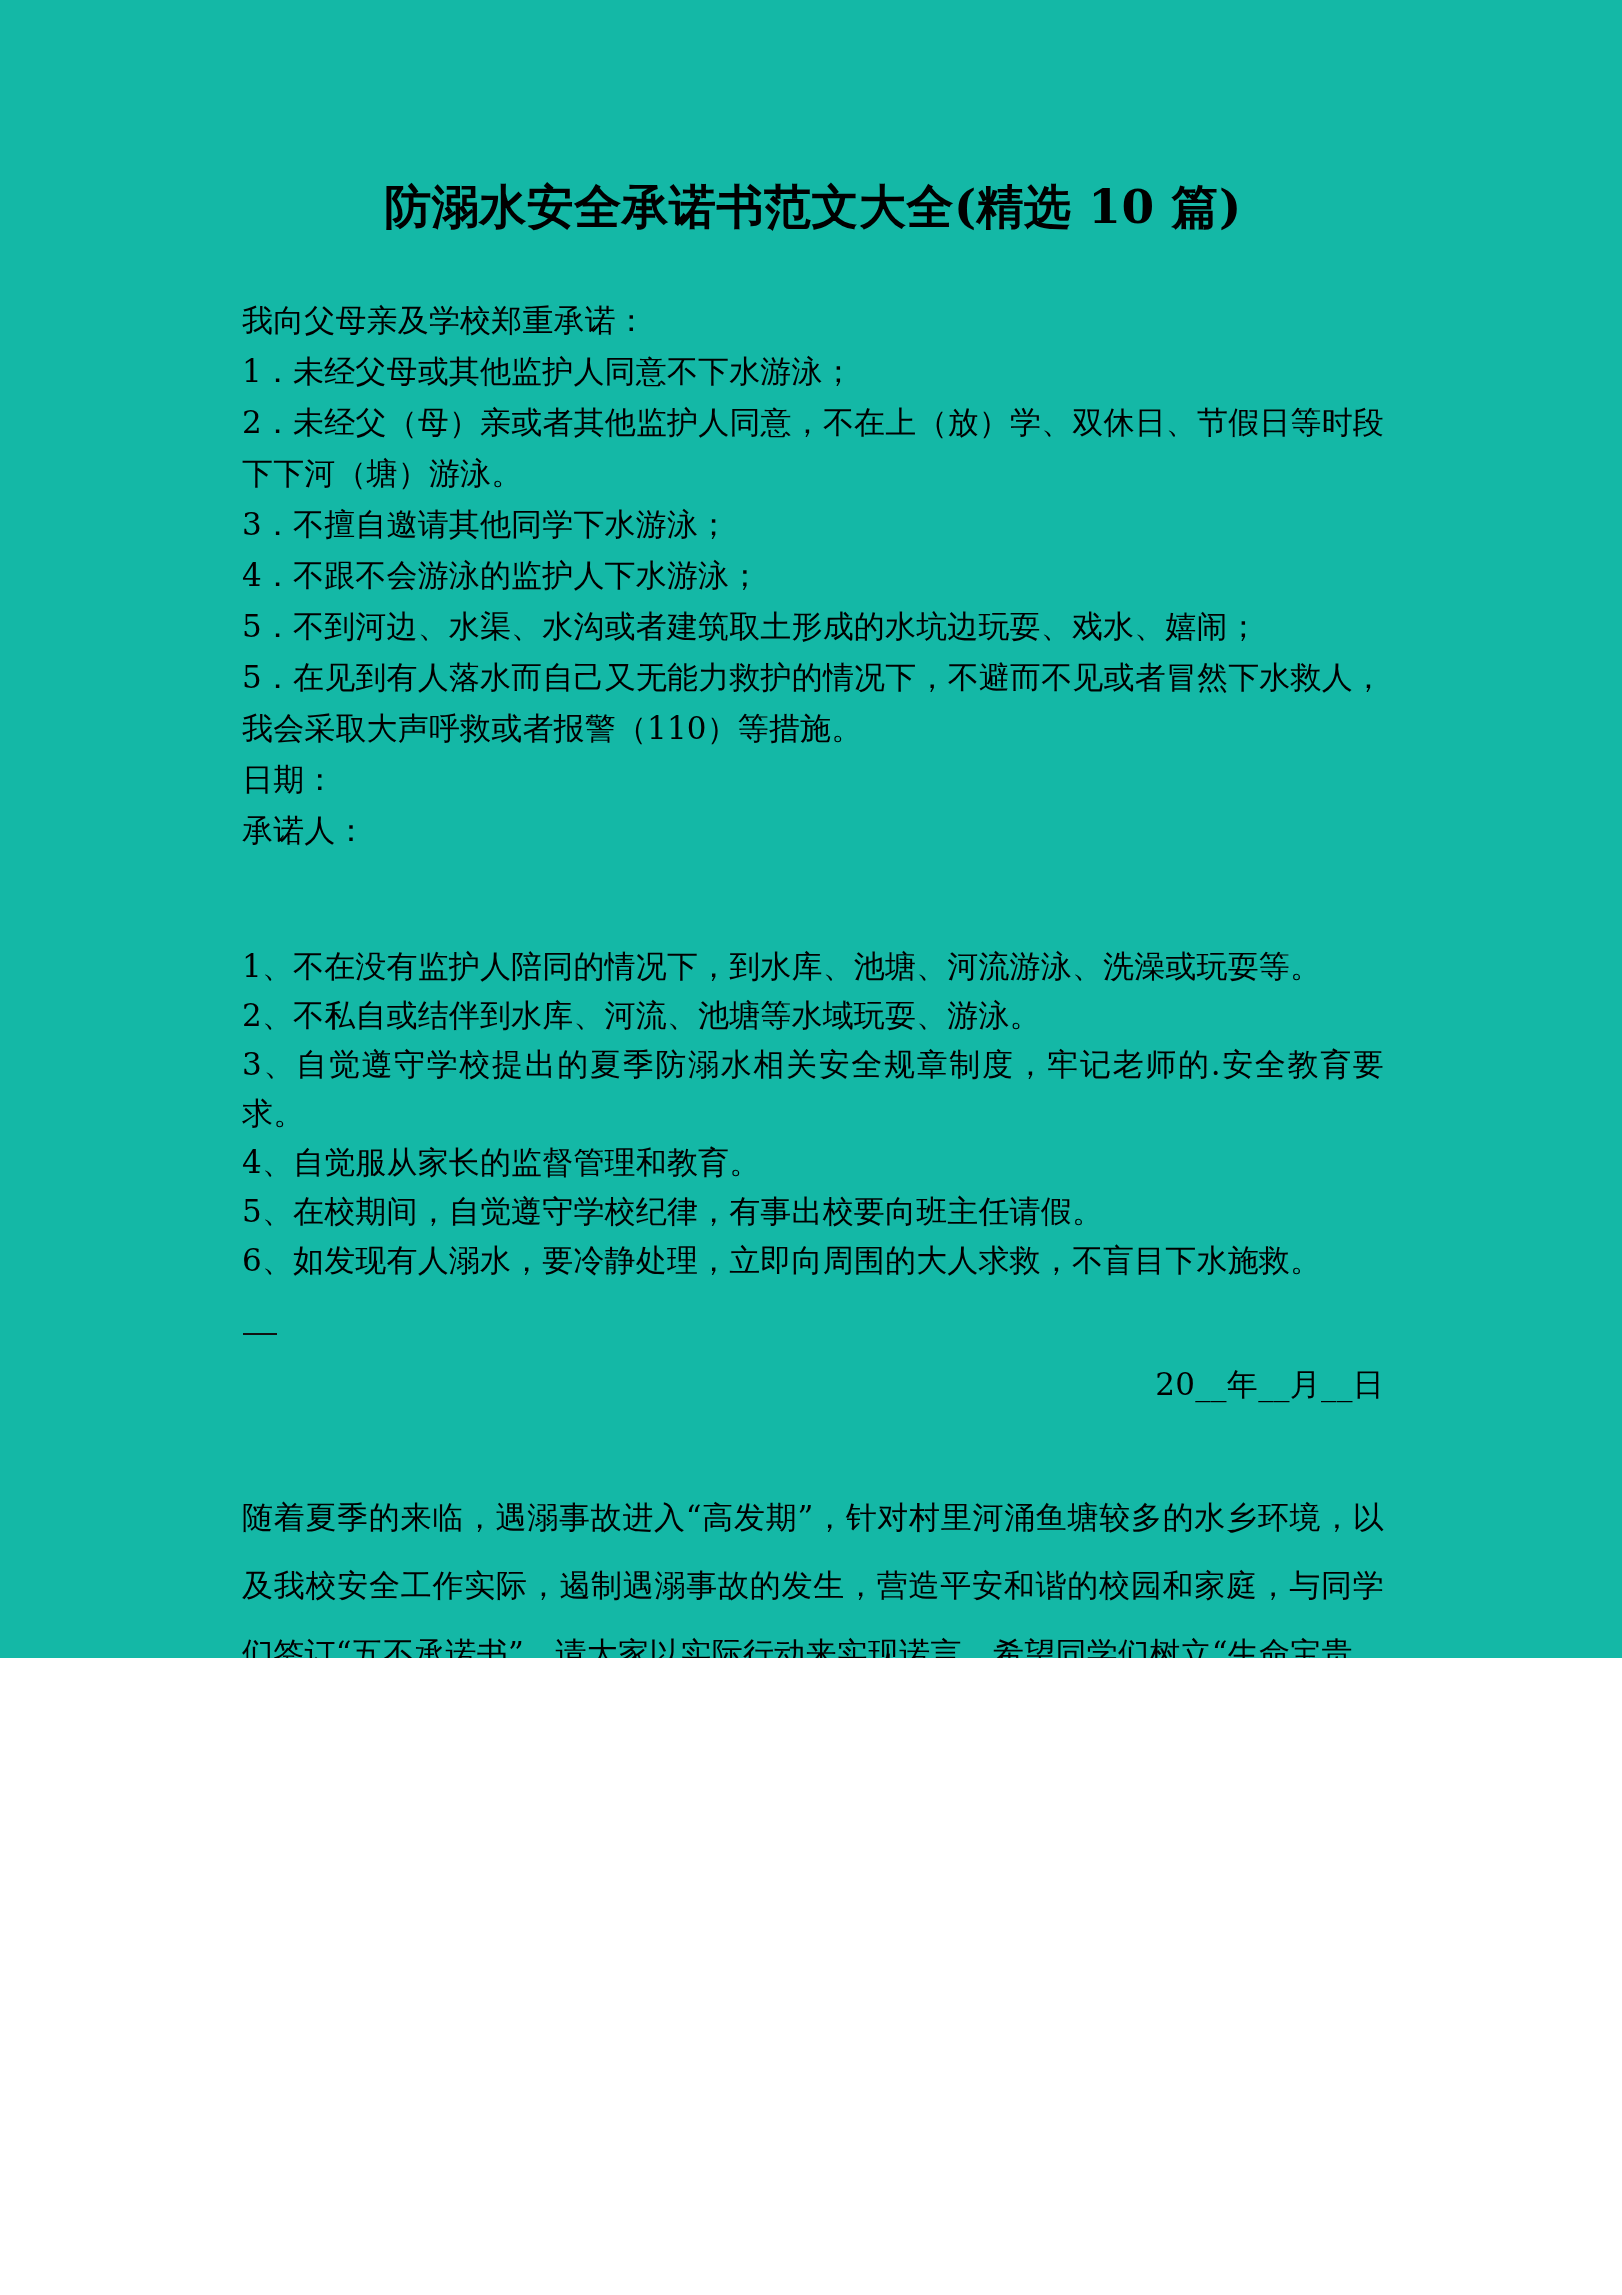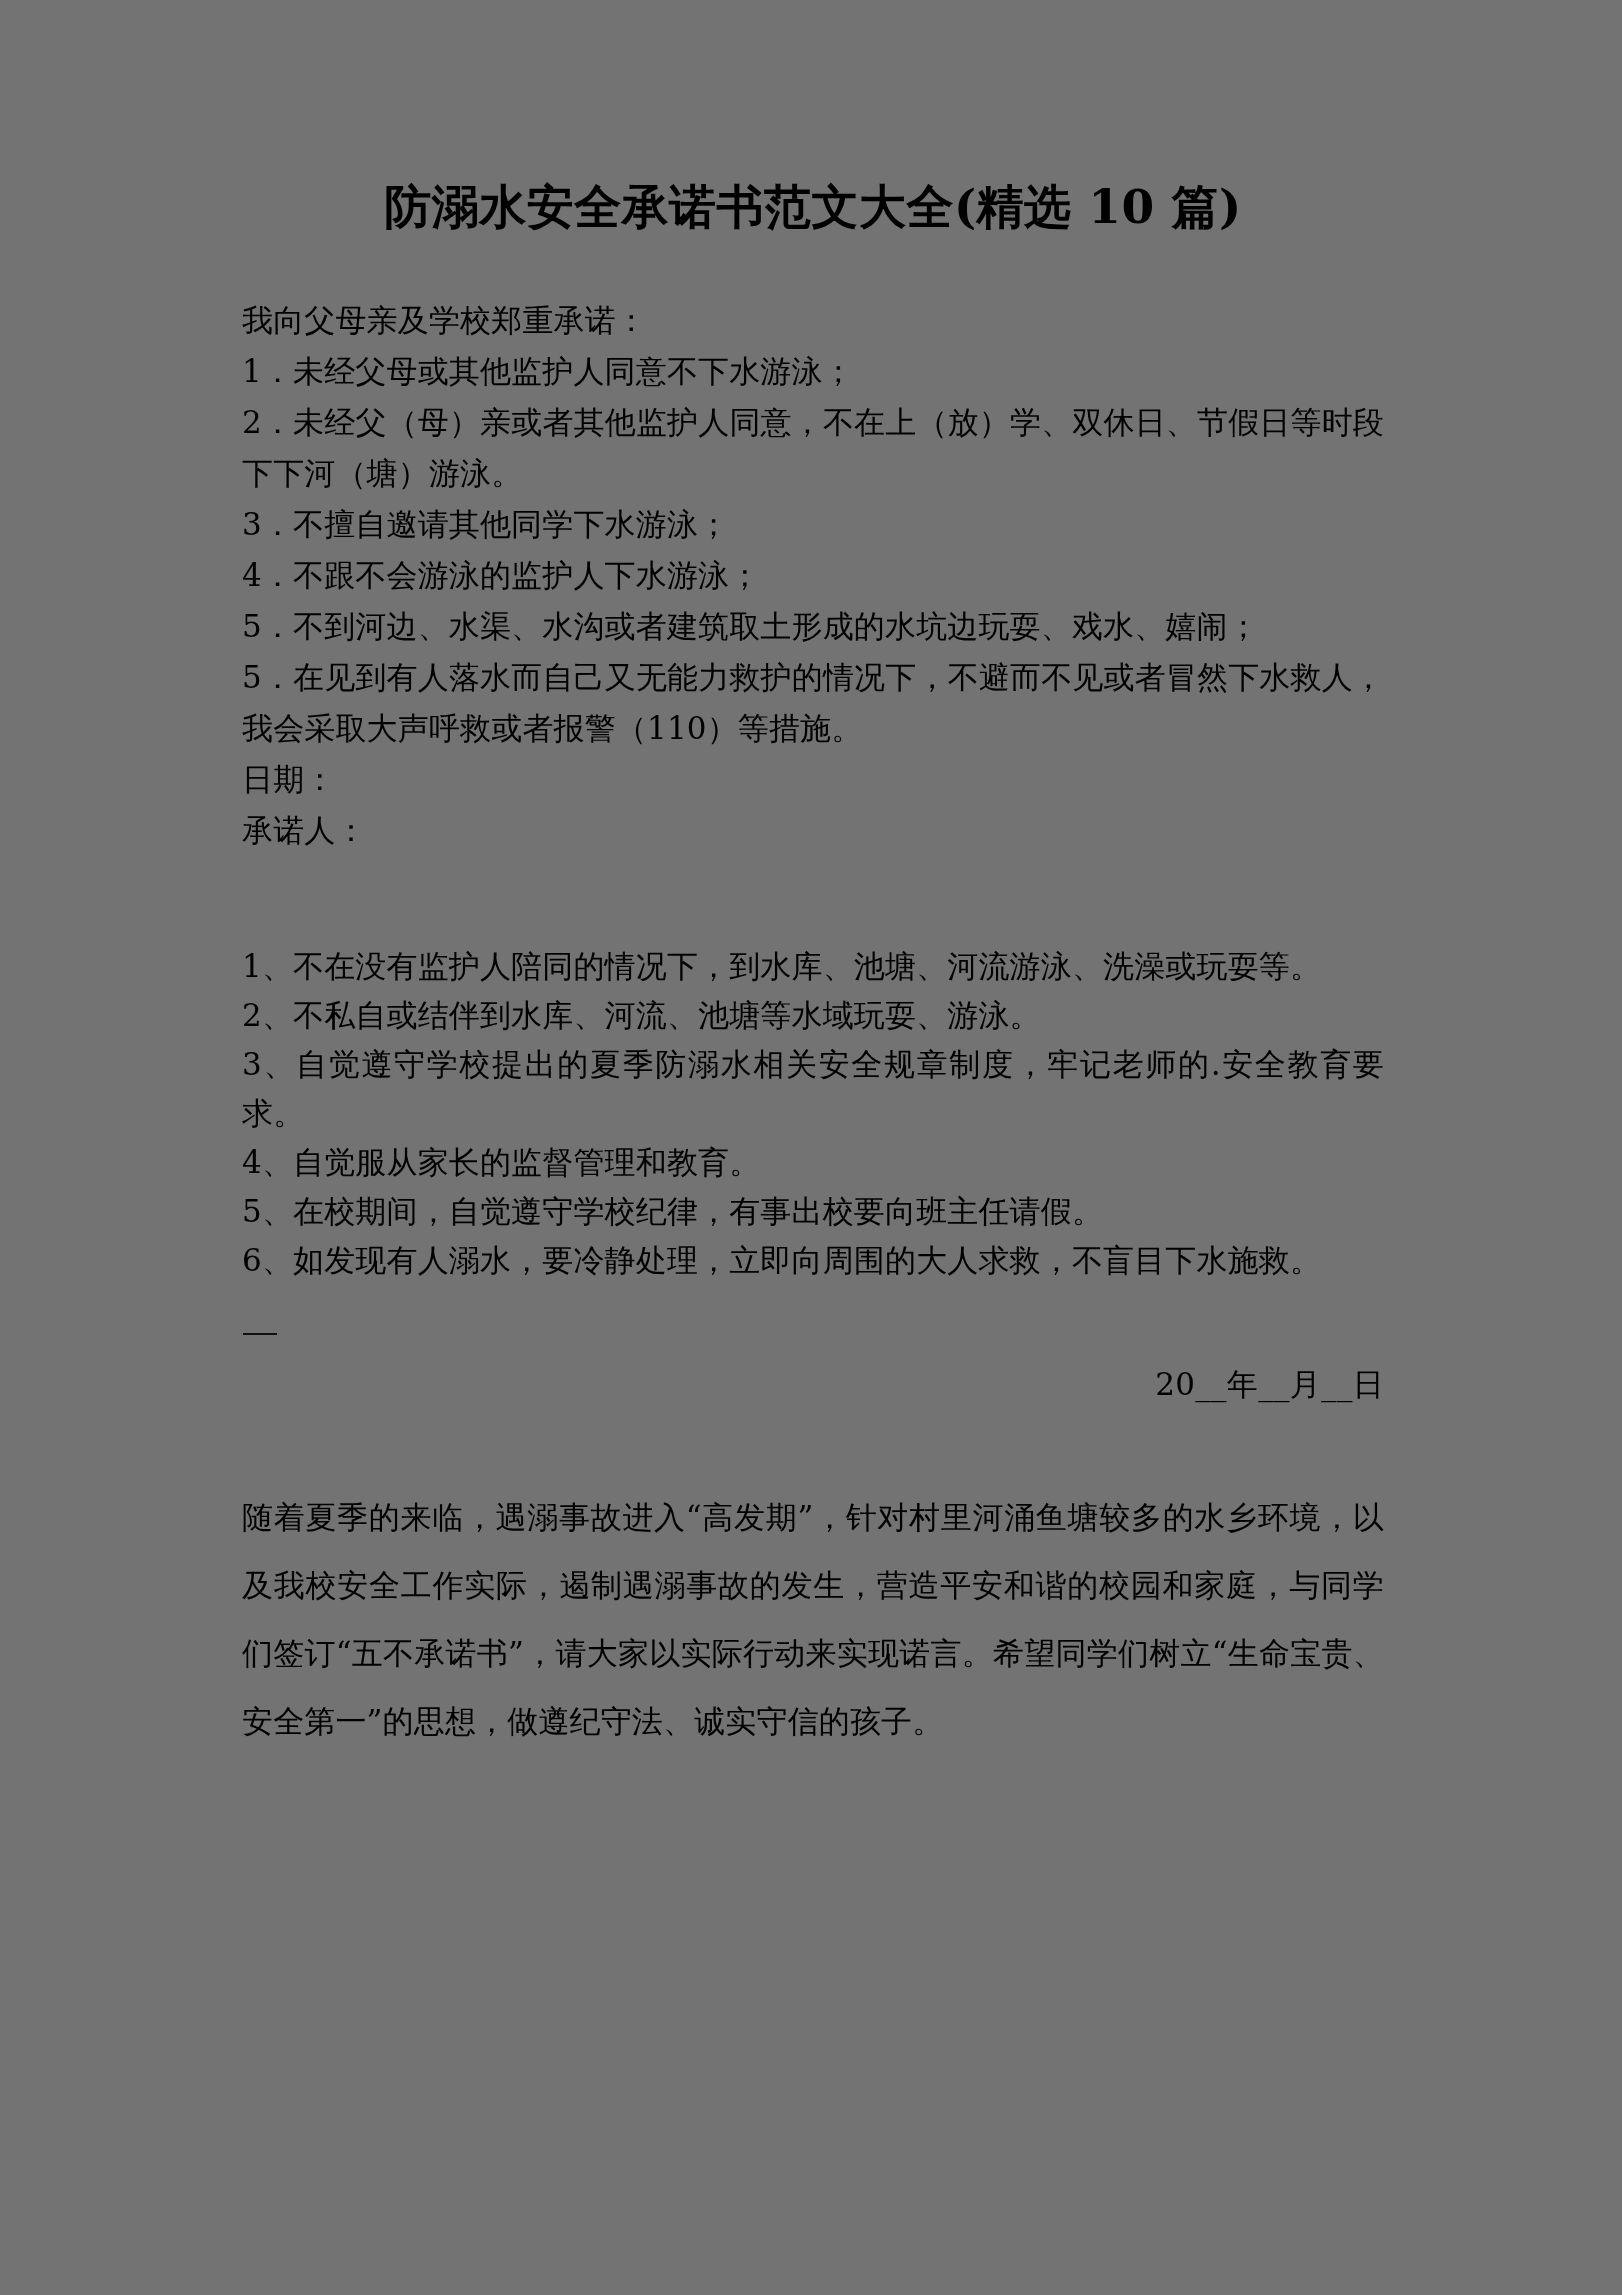--- a/index.html
+++ b/index.html
@@ -15,22 +15,22 @@
     font-family: "DejaVu Serif", "Liberation Serif", serif;
     color: #000000;
     -webkit-font-smoothing: antialiased;
   }
 
   .page {
     position: absolute;
     left: 0;
     top: 0;
     width: 1623px;
-    height: 2295px;
-    background: #737373;
+    height: 1658px;
+    background: #14b8a6;
     overflow: hidden;
   }
 
   .content {
     position: absolute;
     left: 242px;
     top: 0;
     width: 1142px;
   }
 

